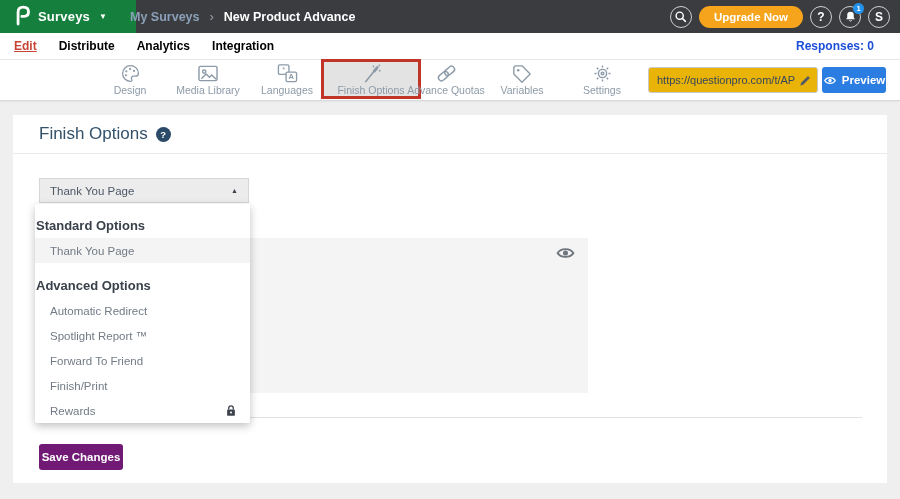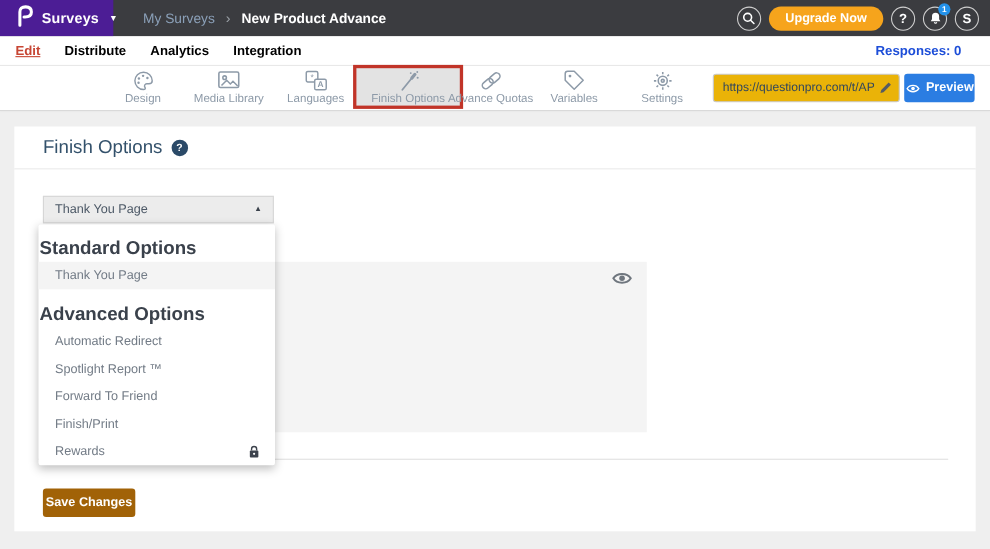--- a/index.html
+++ b/index.html
@@ -1,26 +1,26 @@
 <!DOCTYPE html>
 <html><head>
 <meta charset="utf-8">
 <style>
   html,body{margin:0;padding:0;}
   body{font-family:"Liberation Sans",sans-serif;background:#efefef;}
   .stage{position:relative;width:900px;height:499px;background:#efefef;overflow:hidden;}
 
   
   .topbar{position:absolute;left:0;top:0;width:900px;height:33px;background:#3b3c40;}
-  .brand{position:absolute;left:0;top:0;width:103px;height:33px;background:#4c1d95;
+  .brand{position:absolute;left:0;top:0;width:136px;height:33px;background:#15803d;
          display:flex;align-items:center;gap:7px;padding-left:13px;box-sizing:border-box;}
   .brand-name{color:#fff;font-size:13px;font-weight:700;letter-spacing:.2px;}
   .brand-caret{color:#fff;font-size:8px;margin-left:2px;}
   .crumbs{position:absolute;left:130px;top:0;height:33px;display:flex;align-items:center;gap:10px;}
-  .crumb-parent{color:#8ba0b8;font-size:12.5px;font-weight:400;}
+  .crumb-parent{color:#8ba0b8;font-size:12.5px;font-weight:700;}
   .crumb-sep{color:#9aa0a6;font-size:13px;}
   .crumb-current{color:#ffffff;font-size:12.5px;font-weight:700;}
   .top-right{position:absolute;right:10px;top:0;height:33px;display:flex;align-items:center;gap:7px;}
   .circle-btn{width:22px;height:22px;border:1.5px solid #cfcfcf;border-radius:50%;box-sizing:border-box;
               display:flex;align-items:center;justify-content:center;color:#fff;font-size:12px;font-weight:700;}
   .upgrade{height:22px;padding:0 15px;border-radius:11px;background:#f6a41c;color:#fff;
            font-size:11.5px;font-weight:700;display:flex;align-items:center;}
   .bell-wrap{position:relative;}
   .badge{position:absolute;top:-3px;right:-3px;width:11px;height:11px;border-radius:50%;
          background:#2492ea;color:#fff;font-size:7.5px;font-weight:700;
@@ -60,28 +60,28 @@
   .help-dot{width:15px;height:15px;border-radius:50%;background:#2b4a68;color:#fff;
             font-size:9.5px;font-weight:700;display:flex;align-items:center;justify-content:center;}
   .title-divider{position:absolute;left:0;top:38px;width:874px;height:1px;background:#eaeaea;}
   .select-box{position:absolute;left:26px;top:63px;width:210px;height:25px;box-sizing:border-box;
               background:#ececec;border:1px solid #d6d6d6;display:flex;align-items:center;
               padding:0 10px;font-size:11.5px;color:#4c5866;}
   .select-caret{margin-left:auto;font-size:7px;color:#3a414b;}
   .editor-panel{position:absolute;left:26px;top:123px;width:549px;height:155px;background:#f4f4f4;}
   .editor-eye{position:absolute;right:13px;top:8px;}
   .lower-divider{position:absolute;left:22px;top:302px;width:827px;height:1px;background:#e0e0e0;}
-  .save-btn{position:absolute;left:26px;top:329px;width:84px;height:26px;background:#a16207;border-radius:3px;
+  .save-btn{position:absolute;left:26px;top:329px;width:84px;height:26px;background:#701a75;border-radius:3px;
             color:#fff;font-size:11.5px;font-weight:700;display:flex;align-items:center;justify-content:center;}
 
   
   .dropdown{position:absolute;left:35px;top:204px;width:215px;height:219px;box-sizing:border-box;
             background:#fff;border-radius:2px;box-shadow:0 3px 9px rgba(0,0,0,.25);
             padding-top:9px;z-index:5;}
-  .dd-header{height:25px;line-height:25px;padding-left:1px;font-size:17px;font-weight:700;color:#3a414b;}
+  .dd-header{height:25px;line-height:25px;padding-left:1px;font-size:13px;font-weight:700;color:#3a414b;}
   .dd-item{height:25px;padding-left:15px;font-size:11.5px;color:#727b86;display:flex;align-items:center;}
   .dd-item.selected{background:#f4f4f4;}
   .dd-gap{height:10px;}
   .dd-lock{margin-left:auto;margin-right:13px;display:flex;align-items:center;}
 </style>
 </head>
 <body>
 
 <div class="stage">
 

